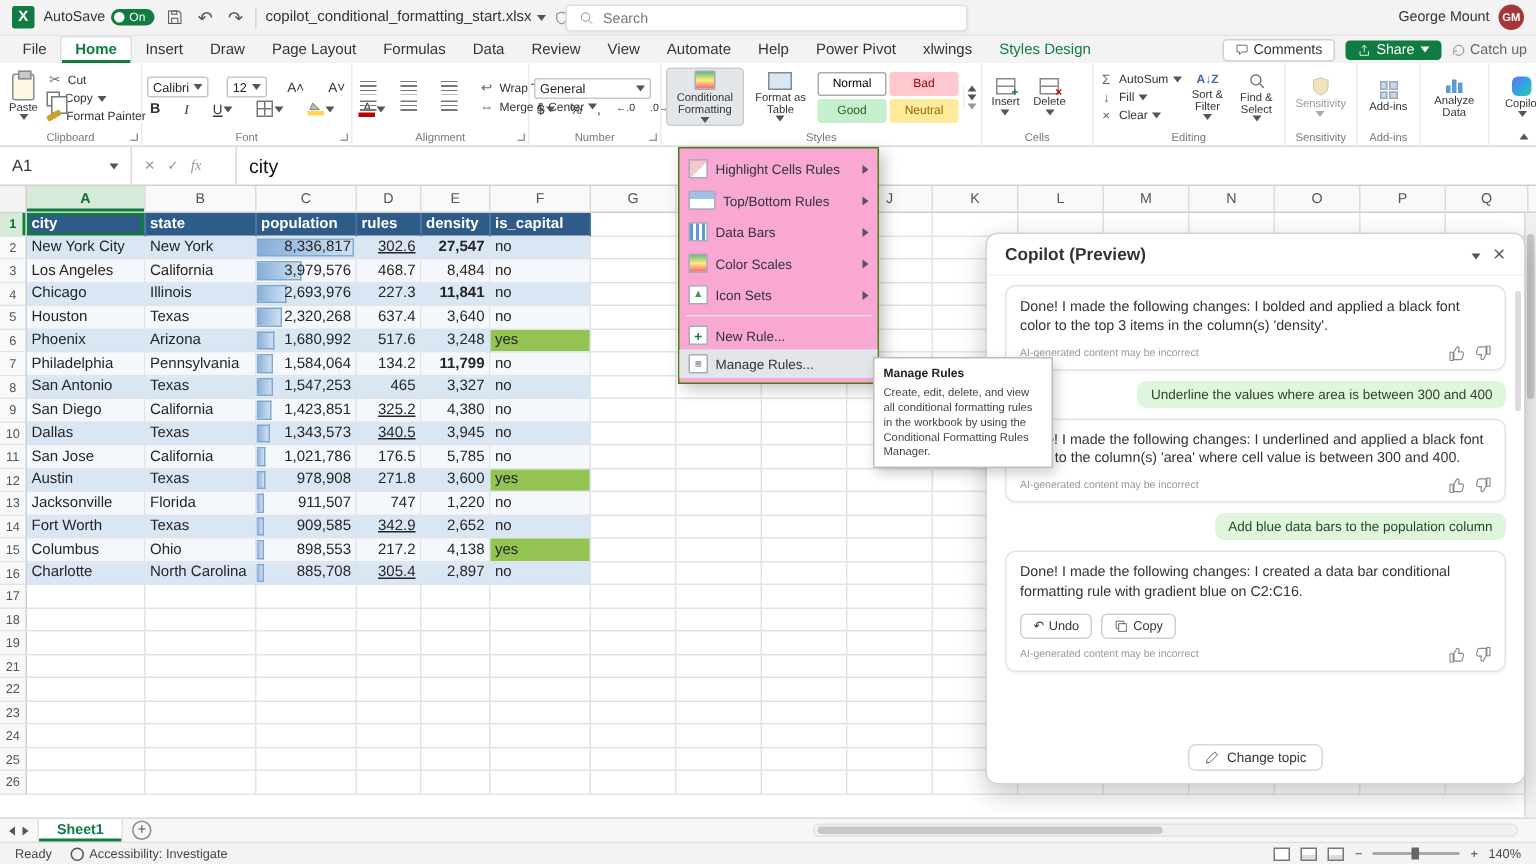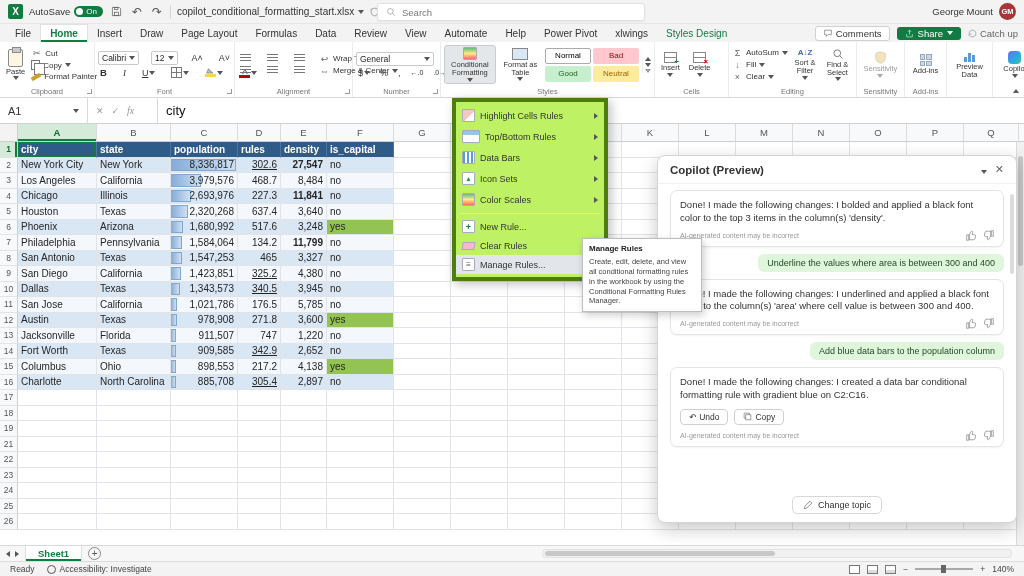--- a/index.html
+++ b/index.html
@@ -87,21 +87,21 @@
 .cell.num{justify-content:flex-end}
 .cell.ul{text-decoration:underline}
 .cell.bold{font-weight:bold}
 .cell.yes{background:#92C353!important}
 .cell.active-cell{box-shadow:inset 0 0 0 2px #107C41}
 .databar{position:absolute;left:0;top:1px;bottom:1px;background:linear-gradient(to right,#84ACD8,#cfe0f1);border:1px solid #7FA8D0;border-left:none}
 .cellv{position:relative;z-index:2}
 .vscroll{position:absolute;right:0;top:18px;bottom:0;width:8px;background:#f1f1f1;border-left:1px solid #dcdcdc}
 .vthumb{position:absolute;left:1px;right:1px;top:14px;height:110px;background:#c8c8c8;border-radius:3px}
 
-.cfmenu{position:absolute;left:452px;top:98px;width:156px;background:#bef264;border:4px solid #4d7c0f;box-shadow:3px 3px 10px rgba(0,0,0,.25);z-index:80;padding:3px 0;font-size:9px;color:#333}
+.cfmenu{position:absolute;left:452px;top:98px;width:134px;background:#f9a8d4;border:1px solid #4d7c0f;box-shadow:3px 3px 10px rgba(0,0,0,.25);z-index:80;padding:3px 0;font-size:9px;color:#333}
 .mitem{display:flex;align-items:center;gap:5px;padding:0 6px;height:21px;white-space:nowrap}
 .mitem.small{height:19px}
 .mitem.hov{background:#e2e6ea}
 .mitem .lab{flex:1;overflow:hidden}
 .msep{height:1px;background:#e1e1e1;margin:3px 4px}
 .mic{width:13px;height:13px;flex:0 0 13px;border:1px solid #aab;border-radius:1px}
 .mic.hl{background:linear-gradient(135deg,#f7c6c6 55%,#fff 55%)}
 .mic.tb{background:linear-gradient(#9cc3e5 40%,#fff 40%)}
 .mic.db{background:repeating-linear-gradient(90deg,#5b9bd5 0 2px,#fff 2px 4px)}
 .mic.cs{background:linear-gradient(#63be7b,#ffeb84,#f8696b)}
@@ -481,21 +481,21 @@
   </div>
 
   <div class="grp" style="width:46px;border-right:1px solid #ececec">
     <div class="gbody" style="justify-content:center">
       <div class="bigbtn">
         <span class="icbars">
             <span style="height:5px"></span>
             <span style="height:9px"></span>
             <span style="height:7px"></span>
           </span>
-        <span>Preview Data</span>
+        <span>Analyze Data</span>
       </div>
     </div>
     <div class="glabel"></div>
   </div>
 
   <div class="grp" style="width:44px;border-right:none">
     <div class="gbody" style="justify-content:center">
       <div class="bigbtn">
         <span class="copilot-logo"></span>
         <span>Copilot</span>
@@ -1105,38 +1105,33 @@
           <span class="mic tb"></span>
           <span class="lab">Top/Bottom Rules</span>
           <span class="subarr"></span>
         </div>
         <div class="mitem">
           <span class="mic db"></span>
           <span class="lab">Data Bars</span>
           <span class="subarr"></span>
         </div>
         <div class="mitem">
+          <span class="mic cs"></span>
+          <span class="lab">Color Scales</span>
+          <span class="subarr"></span>
+        </div>
+        <div class="mitem">
           <span class="mic is">▲</span>
           <span class="lab">Icon Sets</span>
-          <span class="subarr"></span>
-        </div>
-        <div class="mitem">
-          <span class="mic cs"></span>
-          <span class="lab">Color Scales</span>
           <span class="subarr"></span>
         </div>
         <div class="msep"></div>
         <div class="mitem small">
           <span class="mic nr">+</span>
           <span class="lab">New Rule...</span>
-        </div>
-        <div class="mitem small">
-          <span class="mic cr"></span>
-          <span class="lab">Clear Rules</span>
-          <span class="subarr"></span>
         </div>
         <div class="mitem small hov">
           <span class="mic mr">≡</span>
           <span class="lab">Manage Rules...</span>
         </div>
       </div>
   </div>
 
   <div class="tooltip" style="top:114px">
     <b>Manage Rules</b>

